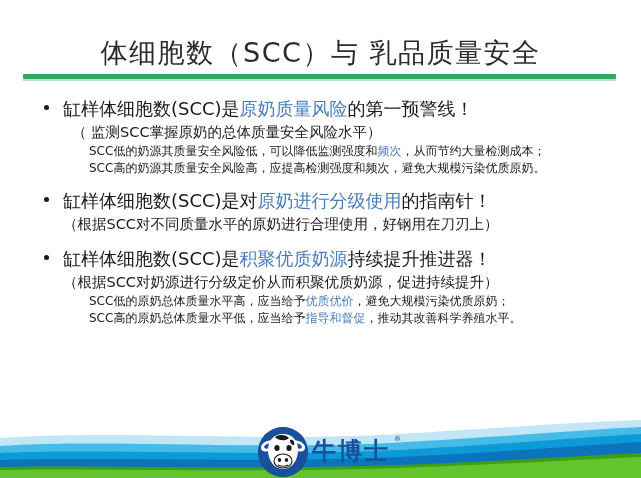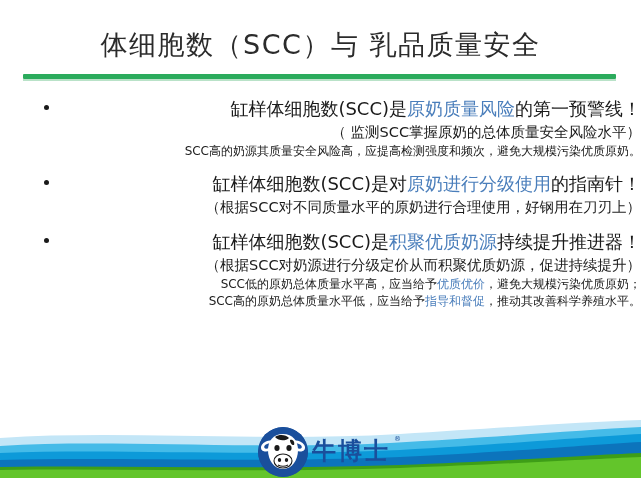--- a/index.html
+++ b/index.html
@@ -13,21 +13,21 @@
     height: 478px;
     background: #ffffff;
     overflow: hidden;
     font-family: "DejaVu Sans", "Liberation Sans", sans-serif;
   }
 
   
   #title-block {
     position: absolute;
     left: 0;
-    top: 26px;
+    top: 34px;
     width: 641px;
     text-align: center;
   }
   #slide-title {
     font-family: "DejaVu Sans", "Liberation Sans", sans-serif;
     font-size: 27px;
     font-weight: 400;
     color: #2b2b2b;
     letter-spacing: 1.5px;
     line-height: 38px;
@@ -54,21 +54,20 @@
   
   #body {
     position: absolute;
     left: 0;
     top: 96px;
     width: 641px;
   }
   .bullet-group {
     position: relative;
     margin-bottom: 11px;
-    text-align: right;
   }
   .bullet-row {
     position: relative;
     display: block;
     padding-left: 63px;
   }
   .bullet-dot {
     position: absolute;
     left: 44px;
     top: 9px;
@@ -182,20 +181,21 @@
   <div id="title-rule-shadow"></div>
 
   <div id="body">
 
     <div class="bullet-group">
       <div class="bullet-row">
         <span class="bullet-dot"></span>
         <span class="headline"><span>缸样体细胞数(SCC)是</span><span class="hl">原奶质量风险</span><span>的第一预警线！</span></span>
       </div>
       <div class="subhead">（ 监测SCC掌握原奶的总体质量安全风险水平）</div>
+      <div class="detail"><span>SCC低的奶源其质量安全风险低，可以降低监测强度和</span><span class="hl">频次</span><span>，从而节约大量检测成本；</span></div>
       <div class="detail"><span>SCC高的奶源其质量安全风险高，应提高检测强度和频次，避免大规模污染优质原奶。</span><span class="hl"></span><span></span></div>
     </div>
 
     <div class="bullet-group">
       <div class="bullet-row">
         <span class="bullet-dot"></span>
         <span class="headline"><span>缸样体细胞数(SCC)是对</span><span class="hl">原奶进行分级使用</span><span>的指南针！</span></span>
       </div>
       <div class="subhead indent-wide">（根据SCC对不同质量水平的原奶进行合理使用，好钢用在刀刃上）</div>
     </div>

